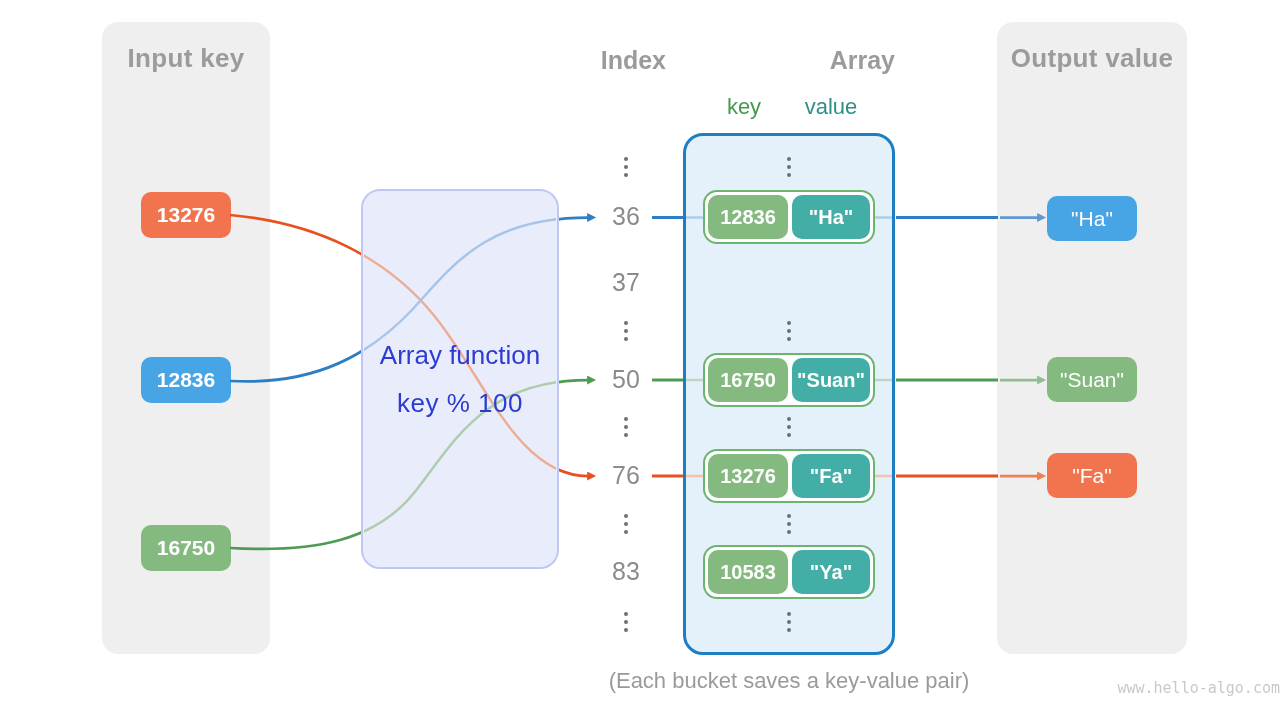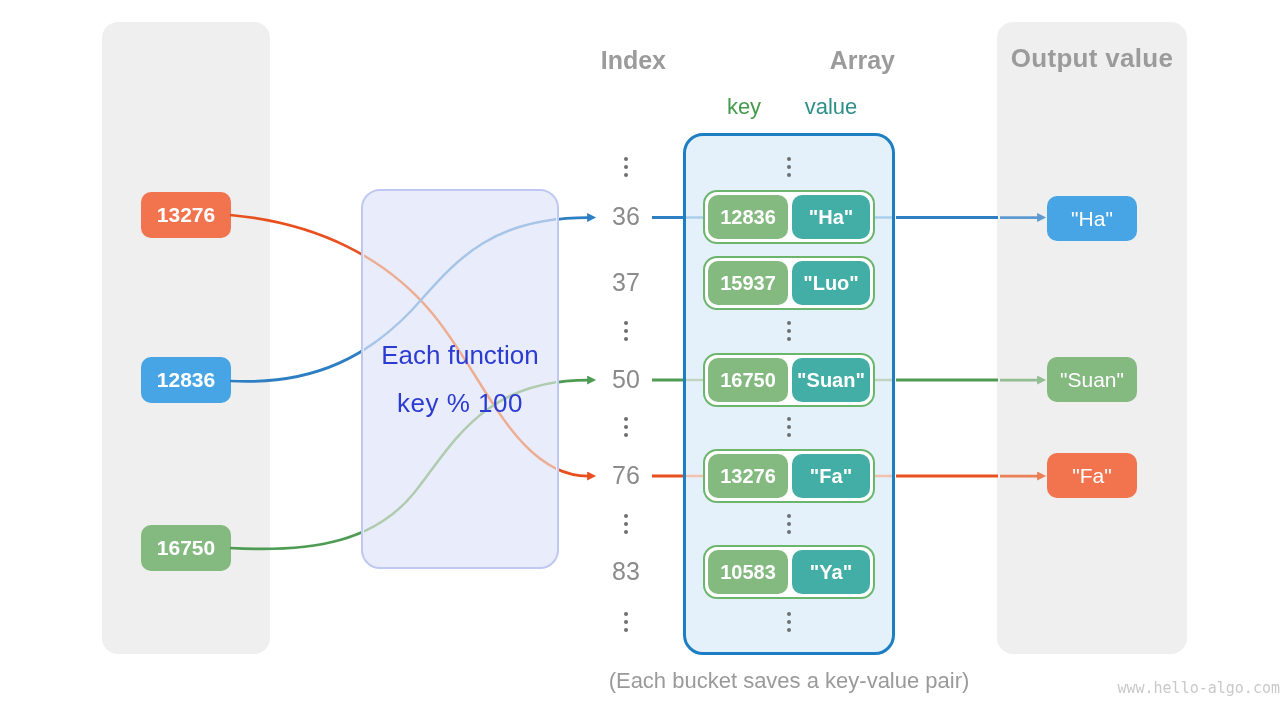--- a/index.html
+++ b/index.html
@@ -54,20 +54,21 @@
              font-size:15px;color:#C9C9C9;font-family:"DejaVu Sans Mono","Liberation Mono",monospace;margin-left:40px;}
 
   svg.layer{position:absolute;left:0;top:0;width:1280px;height:720px;pointer-events:none;}
 </style>
 </head>
 <body>
 
 <div class="stage">
 
   <div class="panel" style="left:102px;top:22px;width:168px;height:632px;">
+    <div class="panel-title">Input key</div>
     <div class="chip in c-orange" style="top:170px;">13276</div>
     <div class="chip in c-blue" style="top:335px;">12836</div>
     <div class="chip in c-green" style="top:503px;">16750</div>
   </div>
 
   <div class="panel" style="left:997px;top:22px;width:190px;height:632px;">
     <div class="panel-title">Output value</div>
     <div class="chip out c-blue" style="top:174px;">"Ha"</div>
     <div class="chip out c-green" style="top:335px;">"Suan"</div>
     <div class="chip out c-orange" style="top:431px;">"Fa"</div>
@@ -135,24 +136,20 @@
   <div class="dots" style="left:783px;top:612px;">
       <i></i>
       <i></i>
       <i></i>
     </div>
 
   <div class="bucket" style="top:190px;">
     <div class="pill k">12836</div>
     <div class="pill v">"Ha"</div>
   </div>
-  <div class="bucket" style="top:256px;">
-    <div class="pill k">15937</div>
-    <div class="pill v">"Luo"</div>
-  </div>
   <div class="bucket" style="top:353px;">
     <div class="pill k">16750</div>
     <div class="pill v">"Suan"</div>
   </div>
   <div class="bucket" style="top:449px;">
     <div class="pill k">13276</div>
     <div class="pill v">"Fa"</div>
   </div>
   <div class="bucket" style="top:545px;">
     <div class="pill k">10583</div>
@@ -191,21 +188,21 @@
     <rect x="362" y="190" width="196" height="378" rx="18" fill="#E9EDFB" stroke="#BFC8F2" stroke-width="2"></rect>
 
     <g clip-path="url(#hashclip)">
       <path d="M 230 215 C 318 223 386 258 432 313 C 484 375 516 476 588 476" fill="none" stroke="#EDAD93" stroke-width="2.5"></path>
       <path d="M 230 381 C 318 386 372 352 412 310 C 452 266 486 217.5 588 217.5" fill="none" stroke="#A6C5E7" stroke-width="2.5"></path>
       <path d="M 230 548 C 316 553 376 540 414 493 C 452 446 482 380 588 380" fill="none" stroke="#B0CCAF" stroke-width="2.5"></path>
     </g>
   </svg>
 
   <div class="hash-text">
-    <div class="hash-title">Each function</div>
+    <div class="hash-title">Array function</div>
     <div class="hash-formula">key % 100</div>
   </div>
 
   <svg class="layer">
 
     <g>
       <line x1="652" y1="217.5" x2="683" y2="217.5" stroke="#2E7EC3" stroke-width="3"></line>
       <line x1="686" y1="217.5" x2="703" y2="217.5" stroke="#ABCEEA" stroke-width="2.5"></line>
       <line x1="875" y1="217.5" x2="892" y2="217.5" stroke="#ABCEEA" stroke-width="2.5"></line>
       <line x1="896" y1="217.5" x2="998" y2="217.5" stroke="#2E7EC3" stroke-width="3"></line>

